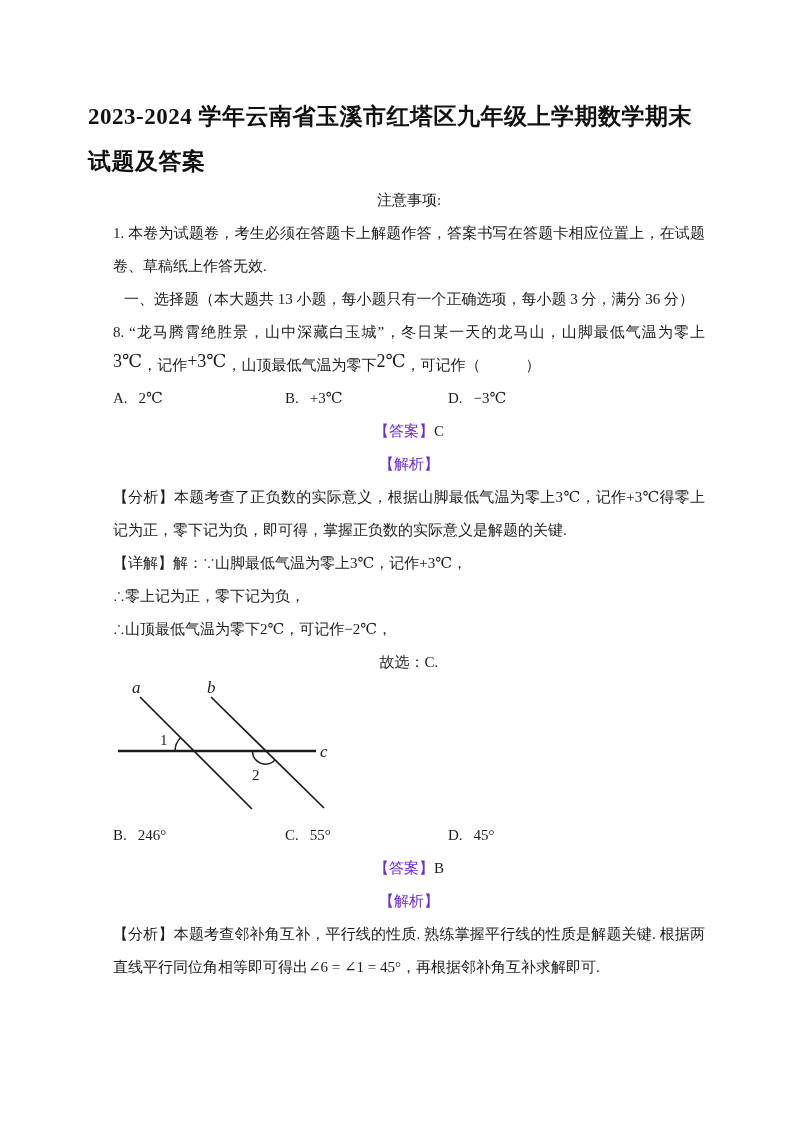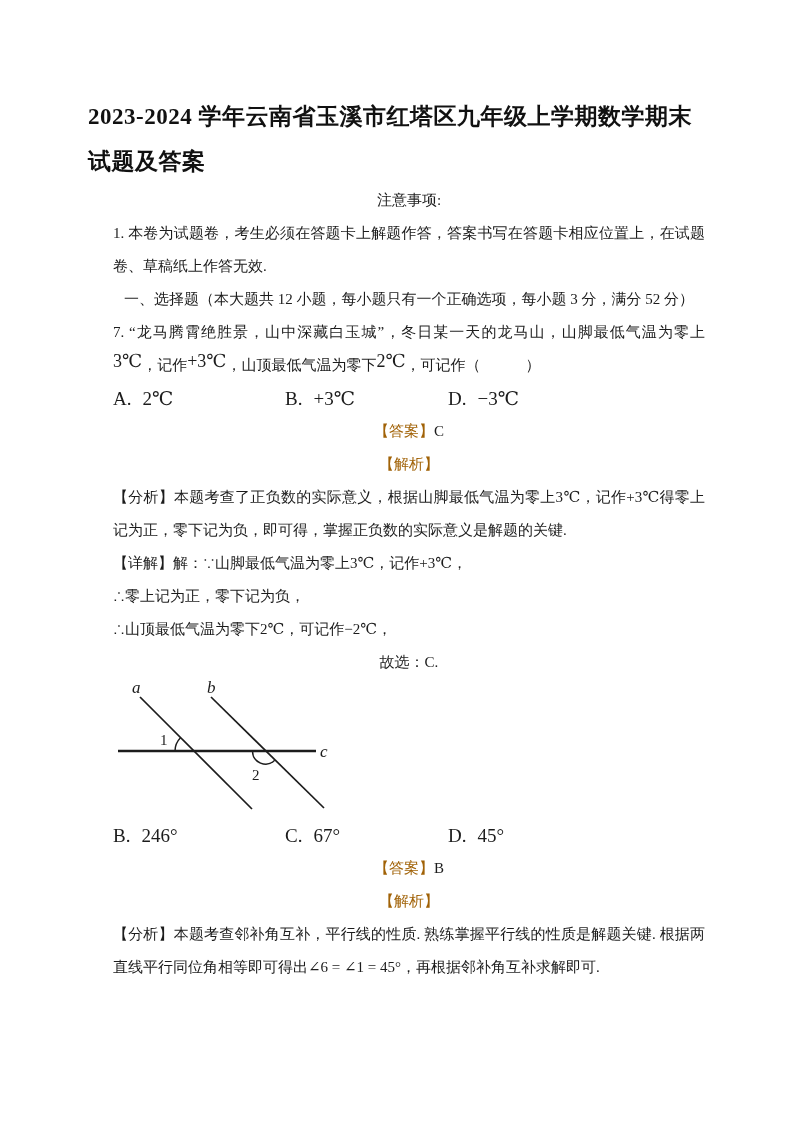--- a/index.html
+++ b/index.html
@@ -10,25 +10,25 @@
   }
   .content{padding:94px 88px 0 88px;}
   h1.doc-title{
     font-size:23px;line-height:45px;font-weight:bold;margin:0;
     color:#111;letter-spacing:.5px;
   }
   .body-text{margin-left:25px;width:592px;}
   p.para{margin:0;font-size:15px;line-height:33px;text-align:justify;}
   p.single{text-align:center;}
   .raised{font-size:18px;line-height:1;vertical-align:3px;}
-  .blue{color:#a16207;}
+  .blue{color:#6d28d9;}
   .it{font-style:italic;}
   .options{
     display:grid;grid-template-columns:172px 163px 162px 1fr;
-    font-size:19px;line-height:33px;
+    font-size:15px;line-height:33px;
   }
   .opt-label{margin-right:11px;}
   .figure-wrap{margin-left:5px;height:140px;}
   .fig-line{stroke:#1c1c1c;stroke-width:1.7;fill:none;}
   .fig-line.thick{stroke-width:2.4;}
   .fig-arc{stroke:#1c1c1c;stroke-width:1.4;fill:none;}
   .fig-lbl{font-family:"Liberation Serif","DejaVu Serif",serif;font-style:italic;font-size:17px;fill:#1c1c1c;}
   .fig-num{font-family:"Liberation Serif","DejaVu Serif",serif;font-size:15px;fill:#1c1c1c;}
 </style>
 </head>
@@ -37,23 +37,23 @@
 <div class="page">
   <div class="content">
 
     <h1 class="doc-title"><span>2023-2024 学年云南省玉溪市红塔区九年级上学期数学期末</span><br><span>试题及答案</span></h1>
 
     <div class="body-text">
 
       <p class="para single">注意事项:</p>
       <p class="para">1. 本卷为试题卷，考生必须在答题卡上解题作答，答案书写在答题卡相应位置上，在试题卷、草稿纸上作答无效.</p>
 
-      <p class="para single">一、选择题（本大题共 12 小题，每小题只有一个正确选项，每小题 3 分，满分 52 分）</p>
+      <p class="para single">一、选择题（本大题共 13 小题，每小题只有一个正确选项，每小题 3 分，满分 36 分）</p>
 
-      <p class="para"><span>7. “龙马腾霄绝胜景，山中深藏白玉城”，冬日某一天的龙马山，山脚最低气温为零上</span><span class="raised">3℃</span><span>，记作</span><span class="raised">+3℃</span><span>，山顶最低气温为零下</span><span class="raised">2℃</span><span>，可记作（　　　）</span></p>
+      <p class="para"><span>8. “龙马腾霄绝胜景，山中深藏白玉城”，冬日某一天的龙马山，山脚最低气温为零上</span><span class="raised">3℃</span><span>，记作</span><span class="raised">+3℃</span><span>，山顶最低气温为零下</span><span class="raised">2℃</span><span>，可记作（　　　）</span></p>
 
       <div class="options">
         <div><span class="opt-label">A.</span><span>2℃</span></div>
         <div><span class="opt-label">B.</span><span>+3℃</span></div>
         <div><span class="opt-label">D.</span><span>−3℃</span></div>
       </div>
 
       <p class="para single"><span class="blue">【答案】</span><span>C</span></p>
       <p class="para single"><span class="blue">【解析】</span></p>
       <p class="para"><span>【分析】</span><span>本题考查了正负数的实际意义，根据山脚最低气温为零上3℃，记作+3℃得零上记为正，零下记为负，即可得，掌握正负数的实际意义是解题的关键.</span></p>
@@ -73,21 +73,21 @@
           <text class="fig-lbl" x="14" y="14">a</text>
           <text class="fig-lbl" x="89" y="14">b</text>
           <text class="fig-lbl" x="202" y="78">c</text>
           <text class="fig-num" x="42" y="66">1</text>
           <text class="fig-num" x="134" y="101">2</text>
         </svg>
       </div>
 
       <div class="options">
         <div><span class="opt-label">B.</span><span>246°</span></div>
-        <div><span class="opt-label">C.</span><span>67°</span></div>
+        <div><span class="opt-label">C.</span><span>55°</span></div>
         <div><span class="opt-label">D.</span><span>45°</span></div>
       </div>
 
       <p class="para single"><span class="blue">【答案】</span><span>B</span></p>
       <p class="para single"><span class="blue">【解析】</span></p>
       <p class="para"><span>【分析】</span><span>本题考查邻补角互补，平行线的性质. 熟练掌握平行线的性质是解题关键. 根据两直线平行同位角相等即可得出∠6 = ∠1 = 45°，再根据邻补角互补求解即可.</span></p>
 
     </div>
   </div>
 </div>

